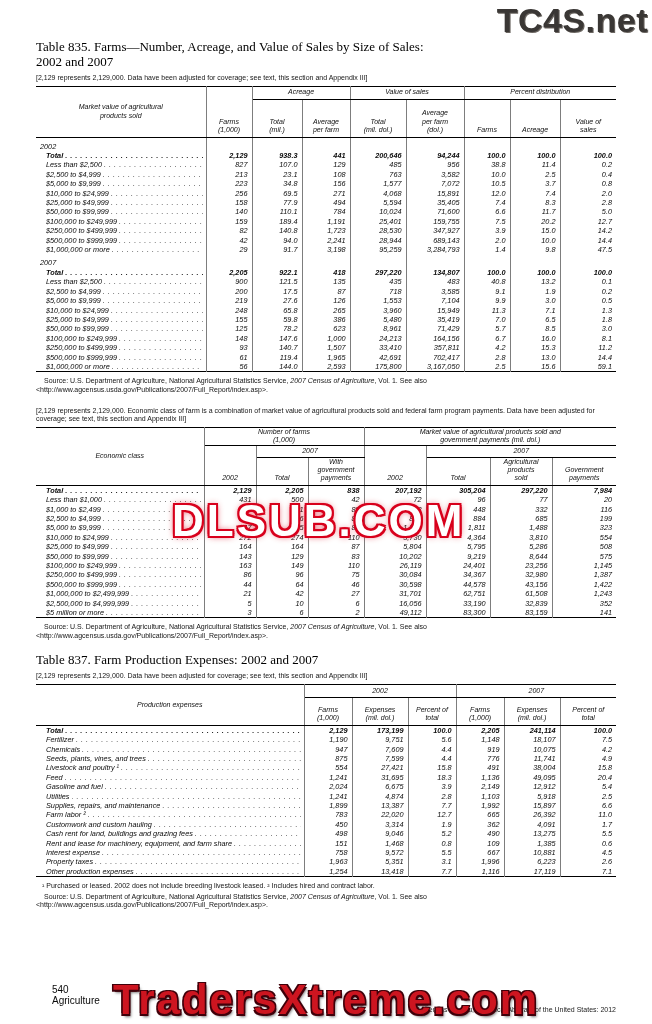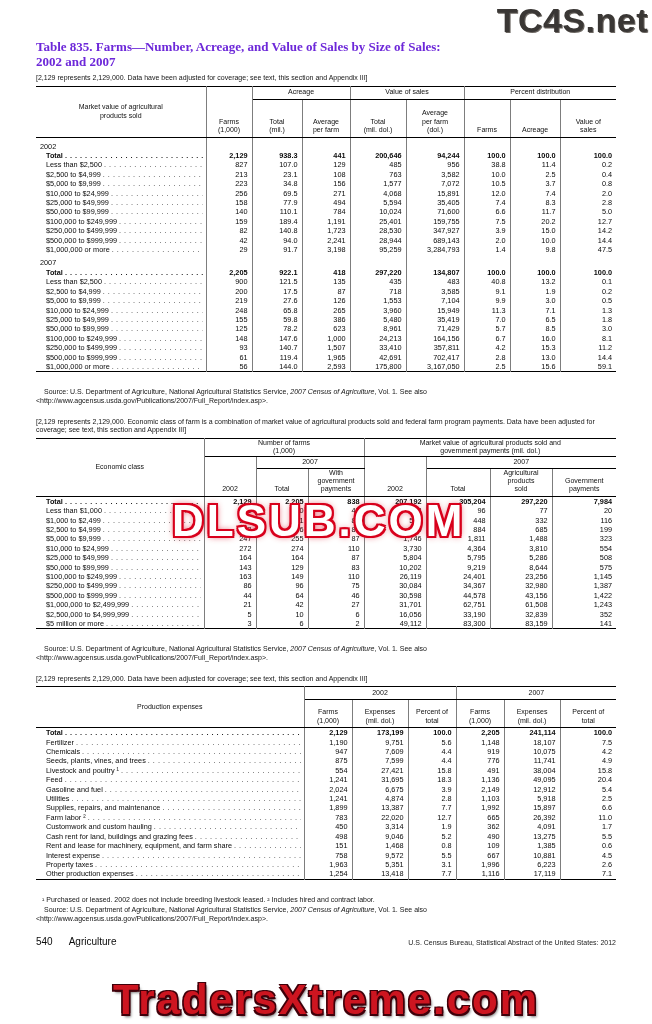--- a/index.html
+++ b/index.html
@@ -9,36 +9,37 @@
     width: 652px; height: 1024px;
     overflow: hidden;
     background: #ffffff;
     font-family: "Liberation Sans", sans-serif;
     color: #0a0a0a;
   }
   .page { position: absolute; inset: 0; padding: 40px 36px 0 36px; z-index: 1; }
 
   .tbl-title {
     font-family: "Liberation Serif", serif;
-    font-weight: bold;
+    font-weight: normal;
     font-size: 13px; line-height: 14.5px;
     white-space: pre-line;
     margin-bottom: 5px;
-    color: #6d28d9;
+    color: #000000;
   }
   .note { font-size: 7px; line-height: 8.6px; margin-bottom: 3px; color: #141414; }
 
   table {
     width: 100%;
     table-layout: fixed;
     border-collapse: collapse;
     border-top: 1.5px solid #000;
     border-bottom: 1.2px solid #000;
     border-left: hidden; border-right: hidden;
-    margin-bottom: 16px;
+    margin-bottom: 5px;
+    font-style: italic;
   }
   th, td {
     border-left: 1px solid #7d7d7d;
     border-right: 1px solid #7d7d7d;
     padding: 0 3px;
   }
   th {
     font-weight: normal;
     font-size: 7px; line-height: 8.4px;
     text-align: center;
@@ -66,23 +67,24 @@
   .leader { flex: 1 1 auto; overflow: hidden; white-space: nowrap; margin-left: 2px; color: #222; }
   .leader::before {
     content: ". . . . . . . . . . . . . . . . . . . . . . . . . . . . . . . . . . . . . . . . . . . . . . . .";
     letter-spacing: 0.5px;
   }
 
   .source { font-size: 7px; line-height: 8.6px; text-indent: 8px; margin-bottom: 12px; color: #141414; }
   .footnotes { font-size: 7px; line-height: 8.6px; text-indent: 6px; margin-bottom: 2px; color: #141414; }
 
   .page-footer {
-    position: absolute; left: 36px; right: 36px; top: 936px;
+    position: absolute; left: 36px; right: 36px; top: 984px;
     display: flex; align-items: baseline;
     font-size: 10px;
+    flex-direction: column;
   }
   .page-footer .pgnum { font-weight: normal; }
   .page-footer .section { margin-left: 16px; }
   .page-footer .imprint { margin-left: auto; font-size: 7px; color: #222; }
 
   
   .wm-top {
     position: absolute; top: 2px; right: 4px; z-index: 50;
     font-family: "Liberation Sans", sans-serif;
     font-weight: 900; font-size: 34px; line-height: 36px;
@@ -795,20 +797,21 @@
             <td class="num">83,300</td>
             <td class="num">83,159</td>
             <td class="num">141</td>
           </tr>
         </tbody>
     </table>
     <p class="source"><span>Source: U.S. Department of Agriculture, National Agricultural Statistics Service, </span><i>2007 Census of Agriculture</i><span>, Vol. 1. See also &lt;http://www.agcensus.usda.gov/Publications/2007/Full_Report/index.asp&gt;.</span></p>
   </section>
 
   <section>
+    <h2 class="tbl-title">Table 837. Farm Production Expenses: 2002 and 2007</h2>
     <p class="note">[2,129 represents 2,129,000. Data have been adjusted for coverage; see text, this section and Appendix III]</p>
     <table>
       <colgroup>
         <col style="width:268px">
           <col style="width:48px">
           <col style="width:56px">
           <col style="width:48px">
         <col style="width:48px">
           <col style="width:56px">
           <col style="width:56px">

